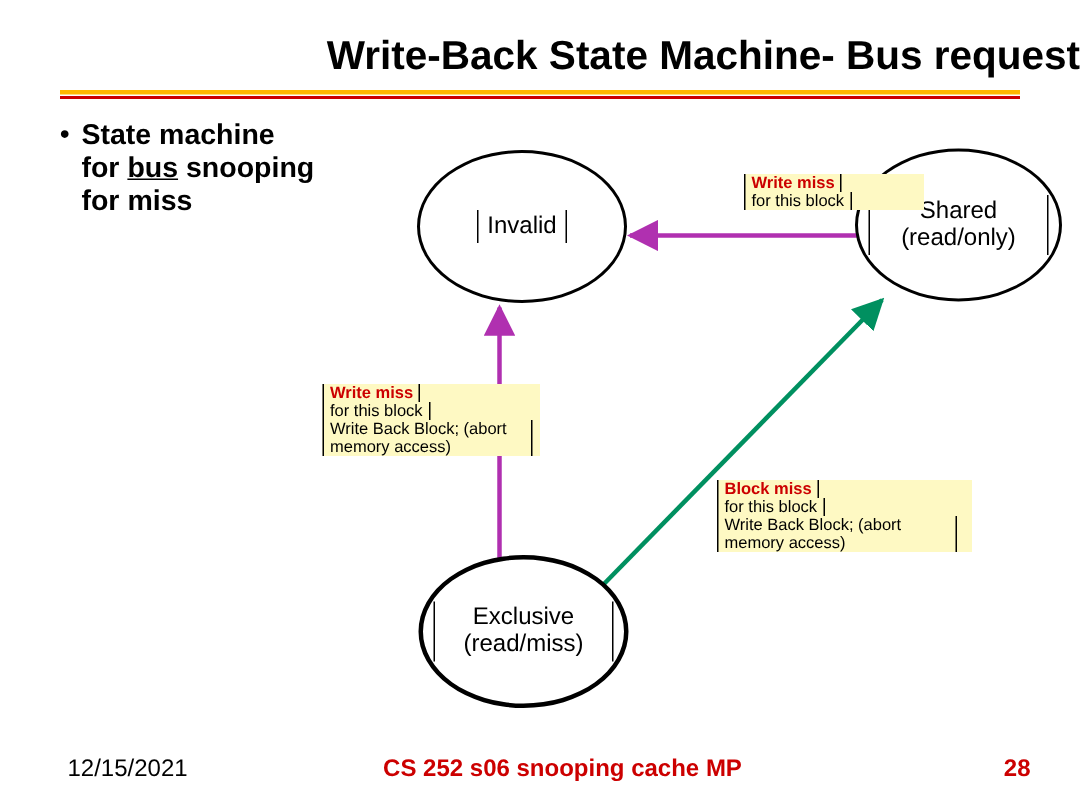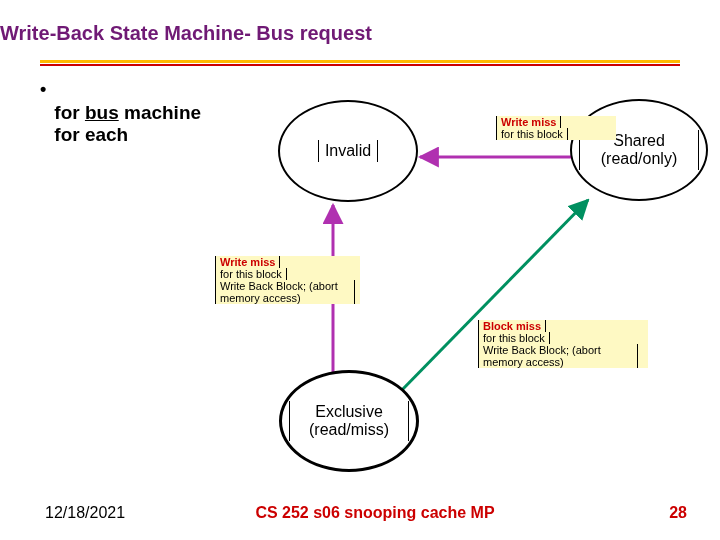--- a/index.html
+++ b/index.html
@@ -9,24 +9,24 @@
     font-family: Arial, Helvetica, sans-serif;
     background: #fff;
     position: relative;
     overflow: hidden;
   }
   .title {
     position: absolute;
     top: 22px;
     left: 0;
     width: 100%;
-    text-align: left;
-    font-size: 20px;
+    text-align: right;
+    font-size: 27px;
     font-weight: bold;
-    color: #701a75;
+    color: #000000;
   }
   .underline {
     position: absolute;
     top: 60px;
     left: 40px;
     width: 640px;
     height: 6px;
   }
   .underline .u1 { position: absolute; top: 0; left: 0; width: 100%; height: 3px; background: #ffb800; }
   .underline .u2 { position: absolute; top: 4px; left: 0; width: 100%; height: 2px; background: #c00; }
@@ -94,23 +94,23 @@
 <div class="title">Write-Back State Machine- Bus request</div>
 <div class="underline">
   <div class="u1"></div>
     <div class="u2"></div>
 </div>
 
 <div class="bullet-block">
   <div class="bullet-row">
     <div class="bullet-dot">•</div>
     <div class="bullet-text">
-      <br>
-      <span>for </span><span class="bus">bus</span><span> machine</span><br>
-      <span> for each</span><br>
+      <span>State machine</span><br>
+      <span>for </span><span class="bus">bus</span><span> snooping</span><br>
+      <span> for miss</span><br>
     </div>
   </div>
 </div>
 
 <svg class="arrows">
   <defs>
     <marker id="arr-magenta" viewBox="0 0 10 10" refX="9" refY="5" markerWidth="7" markerHeight="7" orient="auto">
       <path d="M0,0 L10,5 L0,10 z" fill="#b030b0"></path>
     </marker>
     <marker id="arr-green" viewBox="0 0 10 10" refX="9" refY="5" markerWidth="7" markerHeight="7" orient="auto">
@@ -145,15 +145,15 @@
   <span class="boxed">for this block</span><br>
   <span class="boxed" style="display:inline-block;max-width:140px;">Write Back Block; (abort memory access)</span>
 </div>
 
 <div id="lbl-right" class="label">
   <span class="boxed redb">Block miss</span><br>
   <span class="boxed">for this block</span><br>
   <span class="boxed" style="display:inline-block;max-width:160px;">Write Back Block; (abort memory access)</span>
 </div>
 
-<div class="footer-date">12/18/2021</div>
+<div class="footer-date">12/15/2021</div>
 <div class="footer-center">CS 252 s06 snooping cache MP</div>
 <div class="footer-page">28</div>
 
 </body></html>

